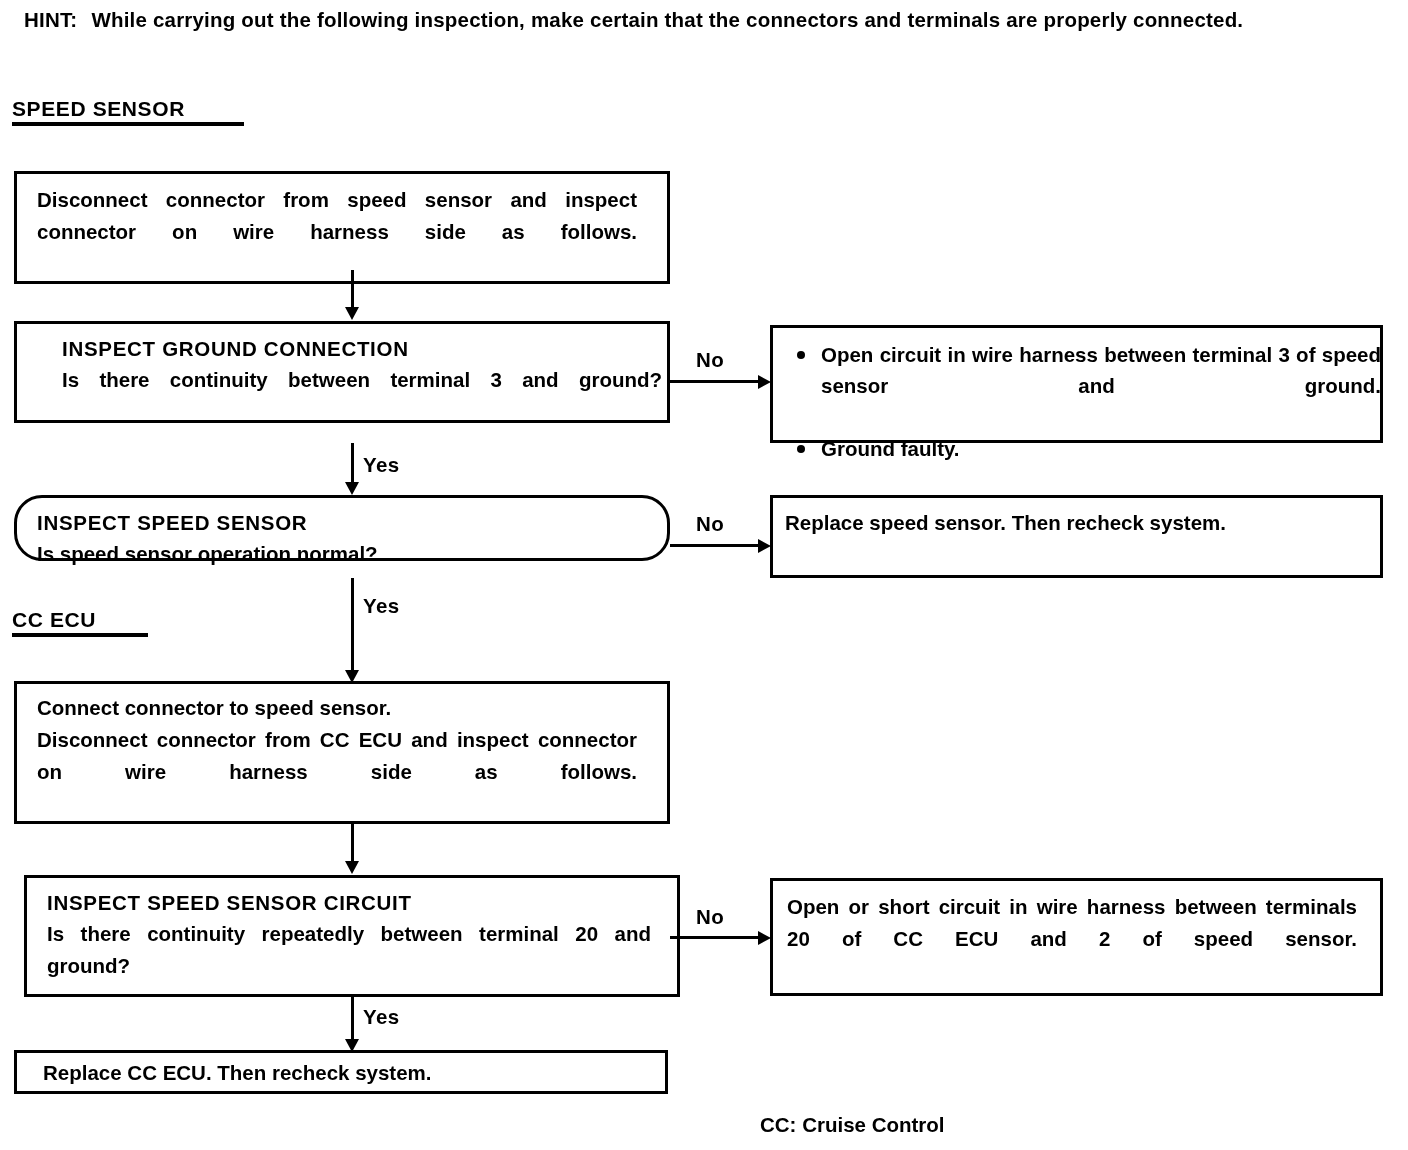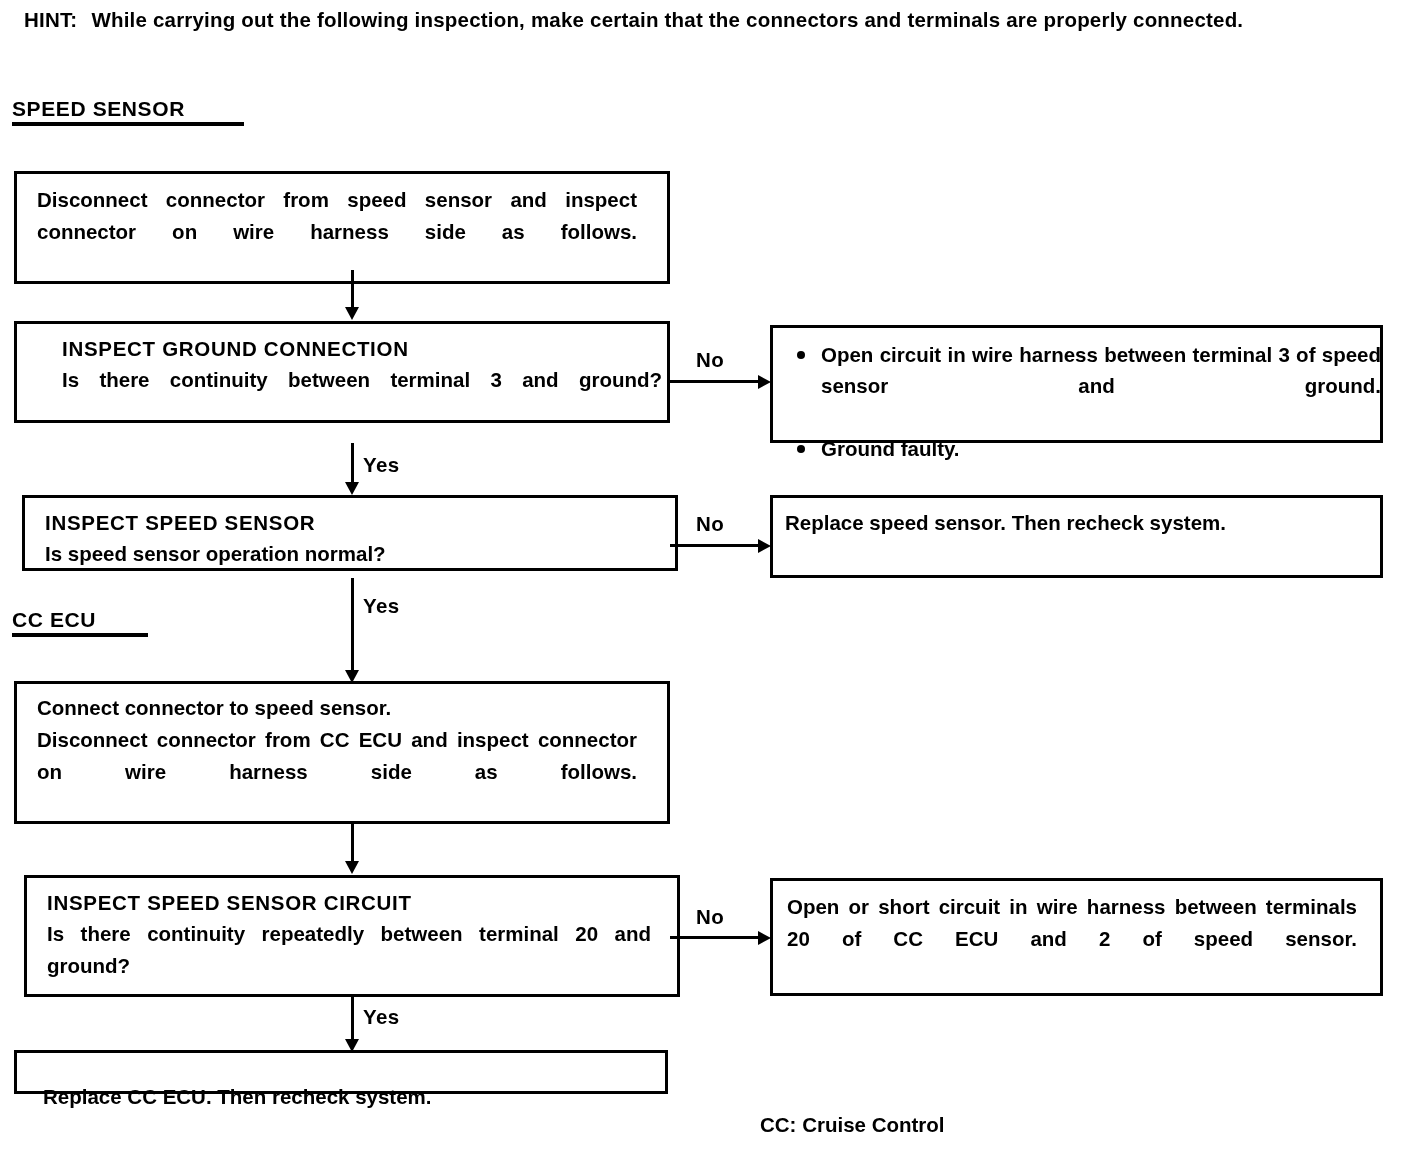--- a/index.html
+++ b/index.html
@@ -199,21 +199,21 @@
           <span>Ground faulty.</span>
         </li>
       </ul>
     </div>
   </div>
 
   <div class="vline" style="left:351px; top:443px; height:42px;"></div>
   <div class="arrow-down" style="left:345px; top:482px;"></div>
   <div class="edge-label" style="left:363px; top:453px;">Yes</div>
 
-  <div class="box" style="left:22px; top:495px; width:656px; height:76px;">
+  <div class="box" style="left:14px; top:495px; width:656px; height:66px;border-radius:28px;">
     <div class="box-inner">
       <div class="box-title">INSPECT SPEED SENSOR</div>
       <div class="box-text">Is speed sensor operation normal?</div>
     </div>
   </div>
 
   <div class="hline" style="left:670px; top:544px; width:92px;"></div>
   <div class="arrow-right" style="left:758px; top:539px;"></div>
   <div class="edge-label" style="left:696px; top:512px;">No</div>
 
@@ -257,20 +257,20 @@
     <div class="box-inner" style="padding:10px 23px 6px 14px;">
       <div class="box-text justify" style="width:570px;">Open or short circuit in wire harness between terminals 20 of CC ECU and 2 of speed sensor.</div>
     </div>
   </div>
 
   <div class="vline" style="left:351px; top:997px; height:45px;"></div>
   <div class="arrow-down" style="left:345px; top:1039px;"></div>
   <div class="edge-label" style="left:363px; top:1005px;">Yes</div>
 
   <div class="box" style="left:14px; top:1050px; width:654px; height:44px;">
-    <div class="box-inner" style="padding:4px 22px 4px 26px;margin-top:24px;">
+    <div class="box-inner" style="padding:4px 22px 4px 26px;">
       <div class="box-text">Replace CC ECU. Then recheck system.</div>
     </div>
   </div>
 
   <div class="footnote">CC: Cruise Control</div>
 
 </div>
 
 </body></html>

